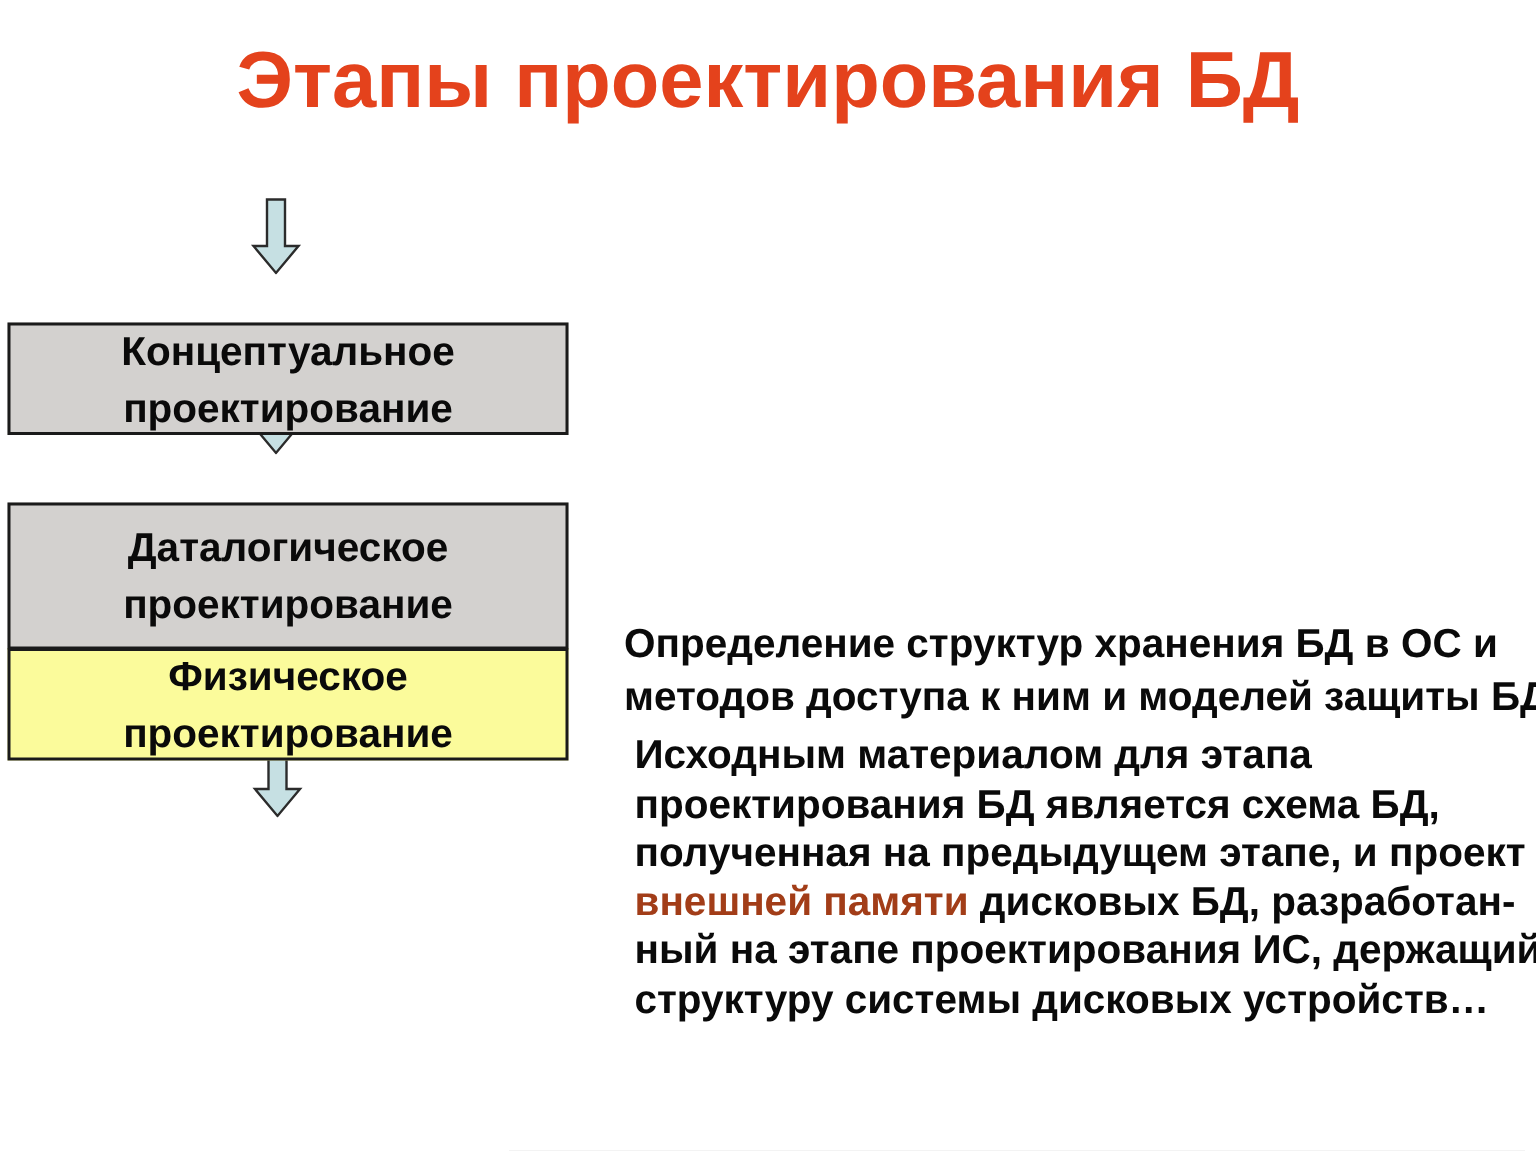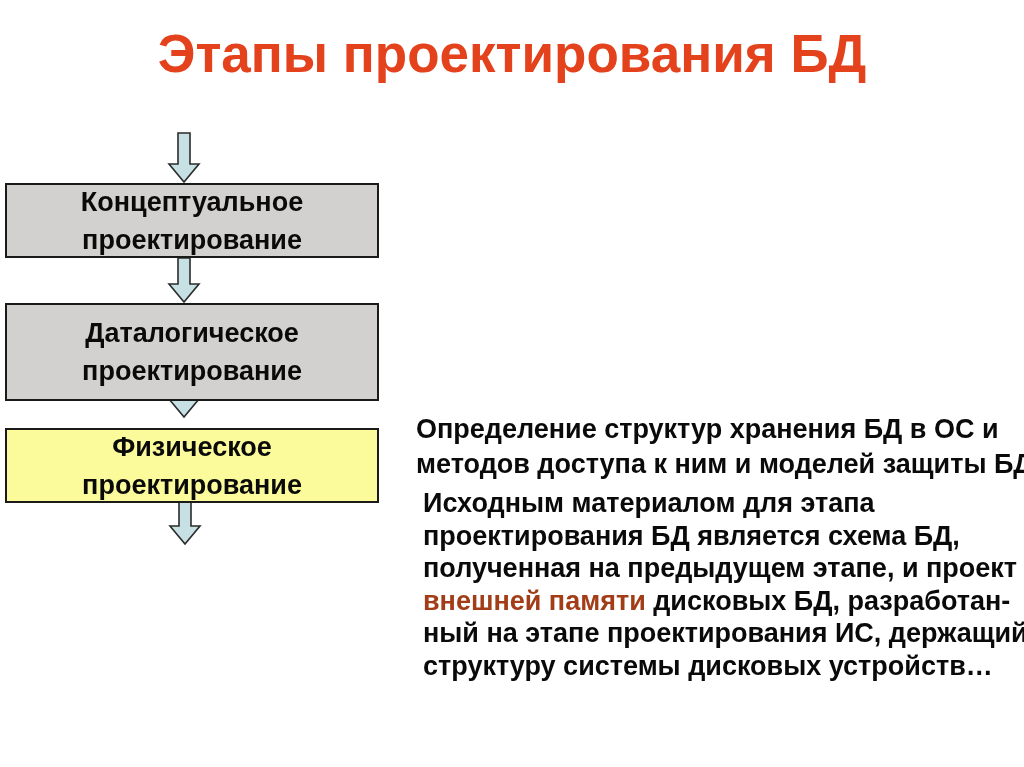--- a/index.html
+++ b/index.html
@@ -31,24 +31,25 @@
     border: 2px solid #1a1a1a;
     display: flex;
     flex-direction: column;
     align-items: center;
     justify-content: center;
     text-align: center;
     font-size: 27px;
     font-weight: bold;
     color: #0a0a0a;
     line-height: 38px;
+    margin-top: 32px;
   }
   #box-conceptual { top: 183px; height: 75px; }
   #box-datalogical { top: 303px; height: 98px; }
-  #box-physical { top: 428px; height: 75px; }
+  #box-physical { top: 400px; height: 75px; }
   .flow-arrow { position: absolute; display: block; }
   #arrow-1 { left: 166px; top: 132px; }
   #arrow-2 { left: 166px; top: 257px; }
   #arrow-3 { left: 166px; top: 379px; }
   #arrow-4 { left: 167px; top: 492px; }
   .flow-arrow polygon { stroke: #2b2b2b; stroke-width: 1.6; stroke-linejoin: miter; }
   .para {
     position: absolute;
     font-weight: bold;
     font-size: 27px;

